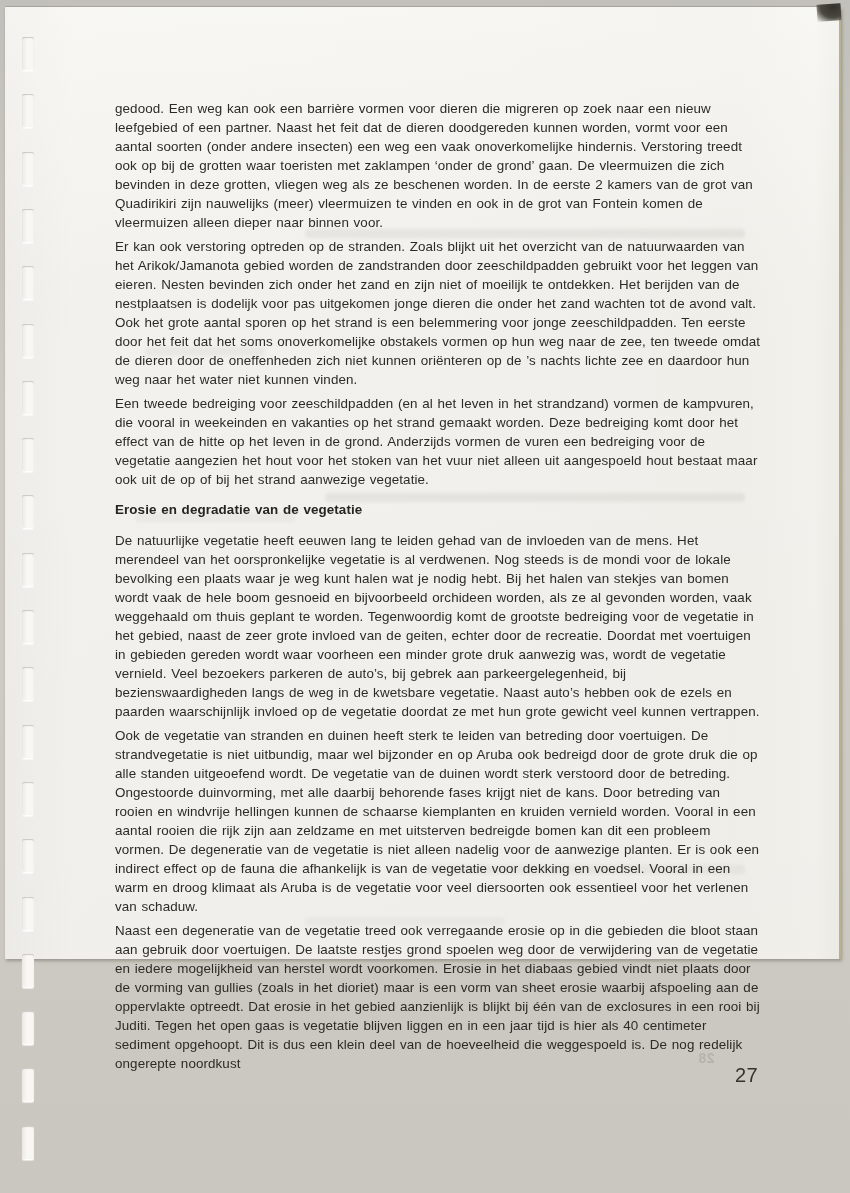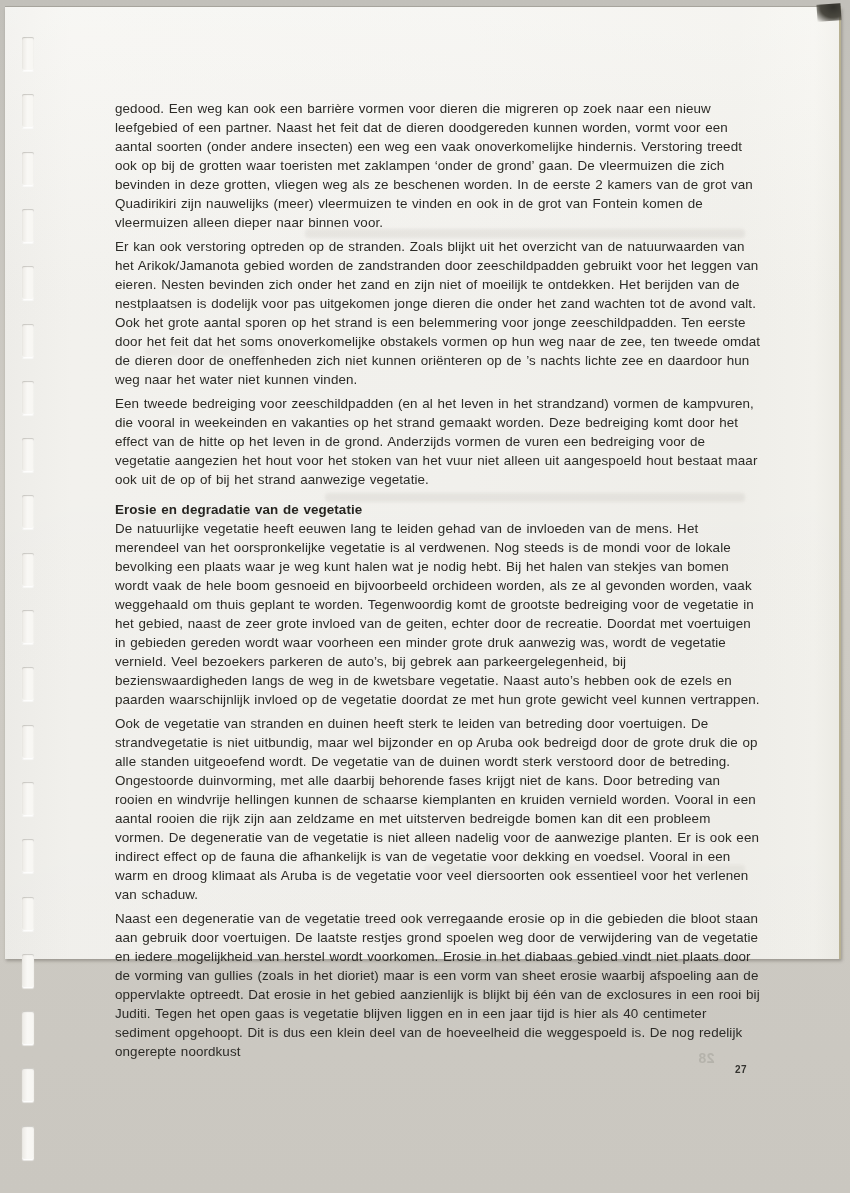--- a/index.html
+++ b/index.html
@@ -77,30 +77,30 @@
     word-spacing: 0.8px;
     text-rendering: optimizeLegibility;
   }
   .content p {
     margin: 0 0 5px 0;
   }
   .content h3 {
     font-size: 13.4px;
     line-height: 19px;
     font-weight: bold;
-    margin: 11px 0 0 0;
+    margin: 11px 0 12px 0;
     color: #262521;
   }
   
   .page-number {
     position: absolute;
     left: 730px;
     top: 1057px;
-    font-size: 10px;
-    font-weight: bold;
+    font-size: 20px;
+    font-weight: normal;
     color: #343330;
     letter-spacing: 0.5px;
   }
   
   .ghost-page-number {
     position: absolute;
     left: 693px;
     top: 1043px;
     font-size: 14px;
     font-weight: bold;

